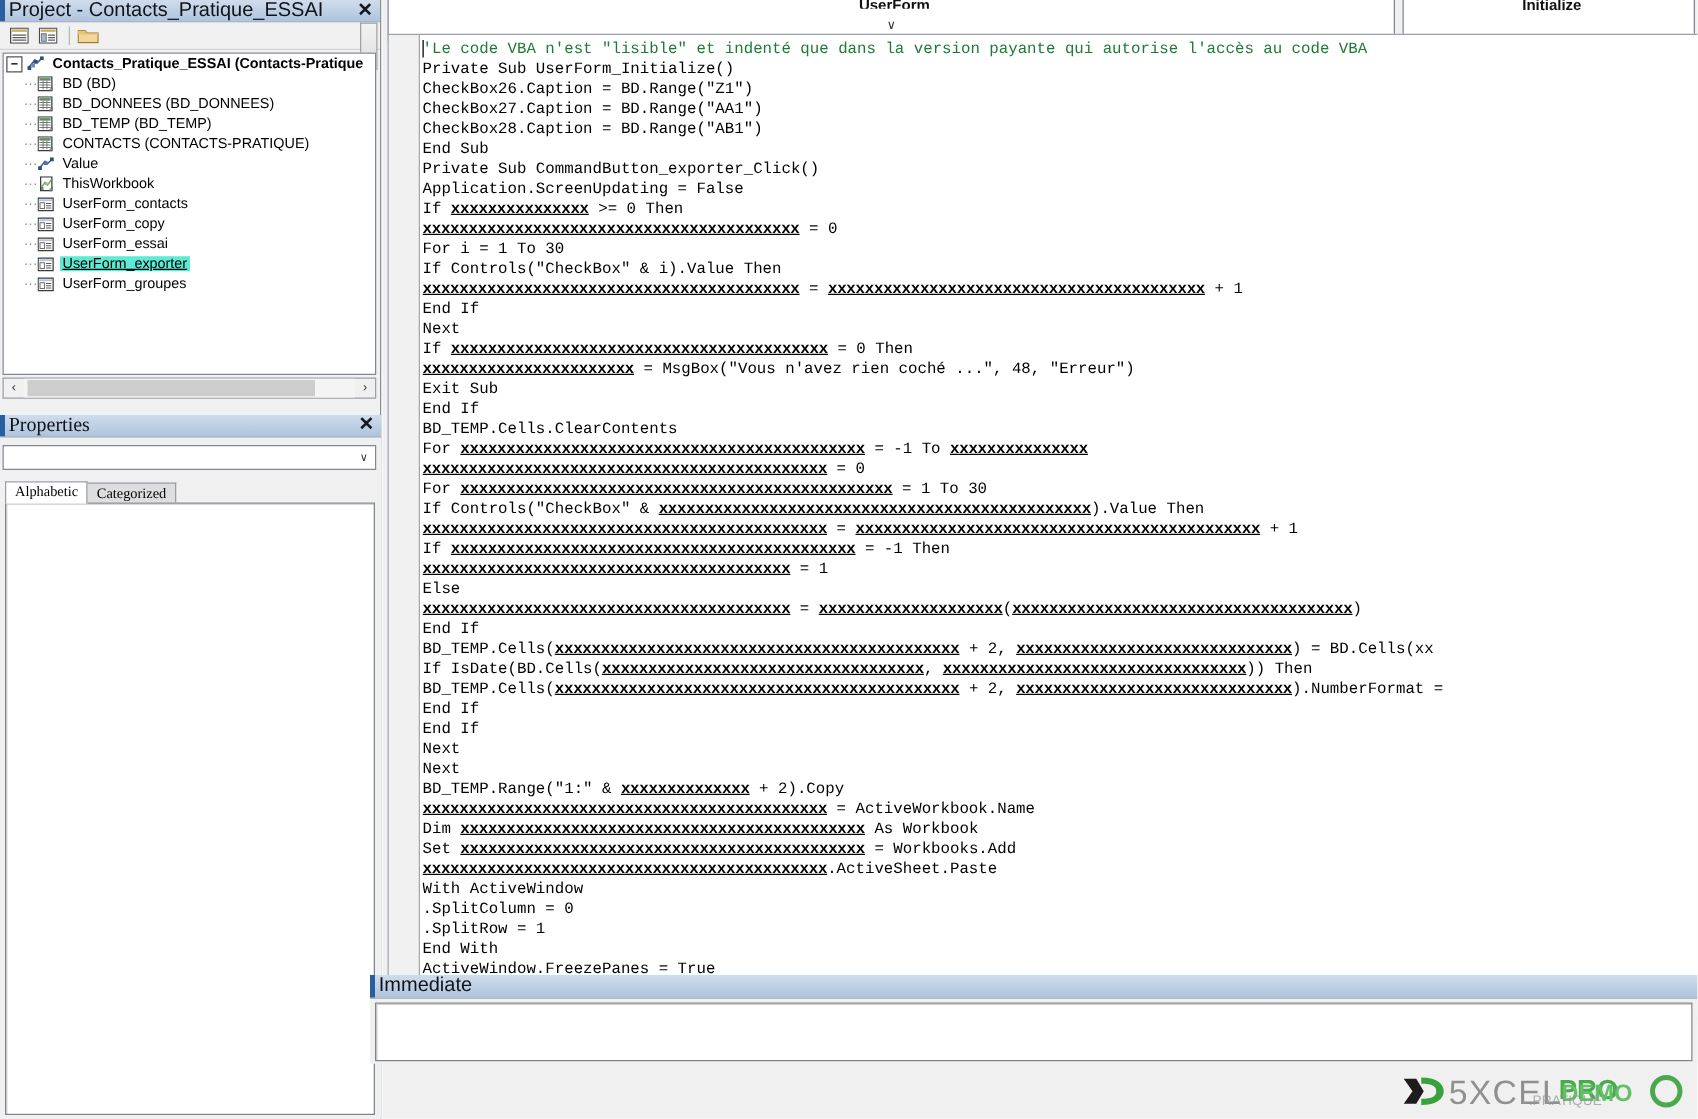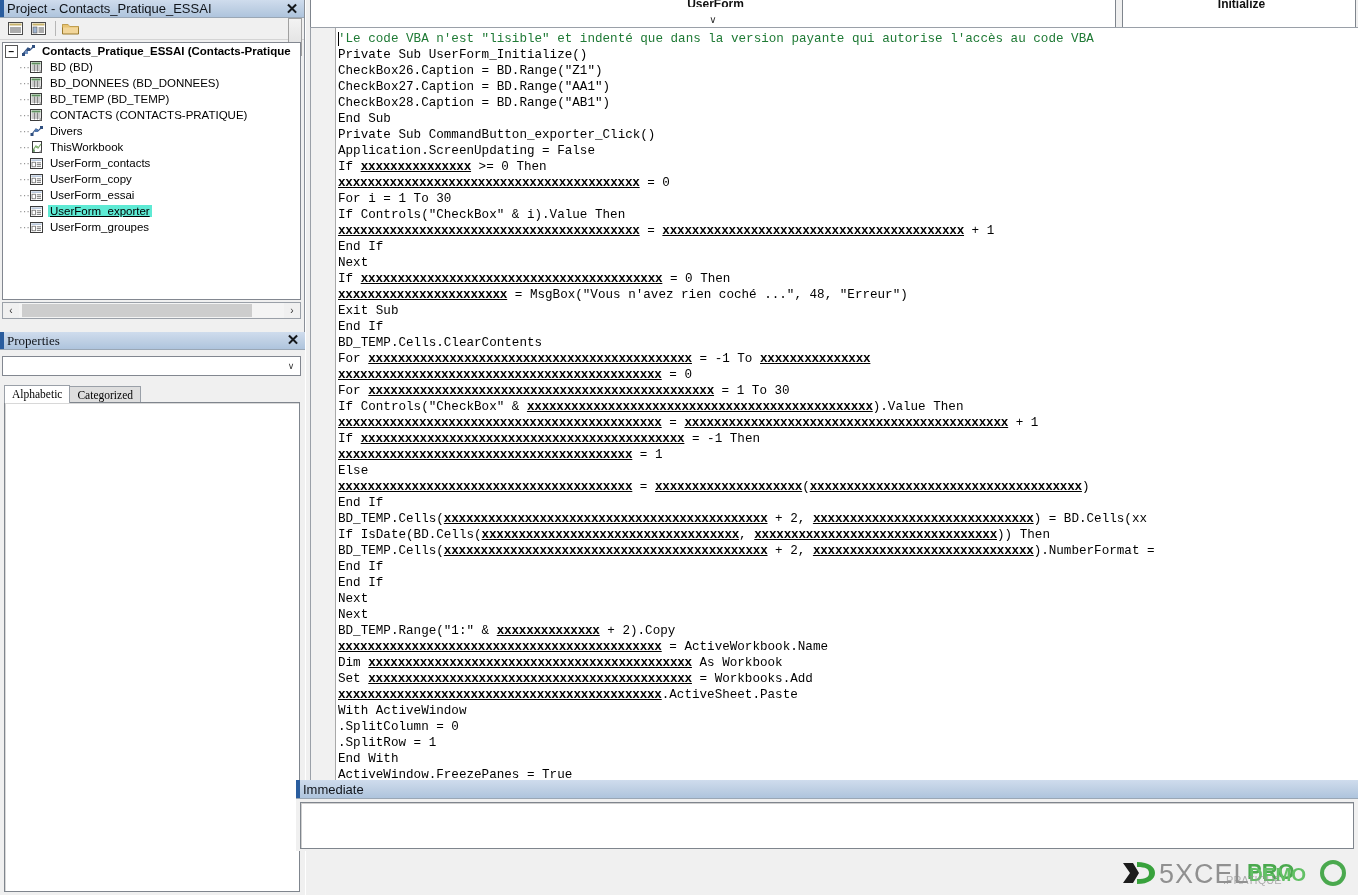--- a/index.html
+++ b/index.html
@@ -31,21 +31,21 @@
     border-bottom: 1px solid #9aa7b5;
     display: flex; align-items: center;
     box-sizing: border-box;
   }
   .dock-titlebar .accentbar {
     width: 4px; height: 100%;
     background: #2a5d9e;
     flex: 0 0 4px;
   }
   .dock-title-text {
-    font-size: 13px; color: #10141a;
+    font-size: 16px; color: #10141a;
     padding-left: 3px;
     white-space: nowrap;
     flex: 1 1 auto;
     overflow: hidden;
   }
   .dock-close {
     width: 20px; height: 16px;
     margin-right: 2px;
     display: flex; align-items: center; justify-content: center;
     font-size: 15px; font-weight: bold; color: #15181c;
@@ -459,21 +459,21 @@
             <span class="tree-indent"></span>
             <span class="tree-dots">···</span>
             <span class="tree-icon">
               <svg width="15" height="13" viewBox="0 0 15 13">
                 <path d="M2 9 L6 4 L8 6 L12 2" stroke="#3b5a8c" stroke-width="1.2" fill="none"></path>
                 <rect x="0.5" y="8" width="3" height="3" fill="#2f4f7f"></rect>
                 <rect x="5" y="4" width="3" height="3" fill="#4c74ad"></rect>
                 <rect x="10" y="1" width="3" height="3" fill="#2f4f7f"></rect>
               </svg>
             </span>
-            <span class="tree-label">Divers</span>
+            <span class="tree-label">Value</span>
           </div>
           <div class="tree-row">
             <span class="tree-indent"></span>
             <span class="tree-dots">···</span>
             <span class="tree-icon">
               <svg width="14" height="13" viewBox="0 0 14 13">
                 <rect x="2.5" y="0.5" width="9" height="11" fill="#ffffff" stroke="#3b3b3b"></rect>
                 <path d="M3 9 L6 5 L8 7 L11 3" stroke="#6a9a55" stroke-width="1.2" fill="none" opacity="0.85"></path>
                 <rect x="2.8" y="8.5" width="2" height="2.4" fill="#5f8f5f"></rect>
                 <rect x="6" y="5" width="2" height="2" fill="#8fbe7d"></rect>

